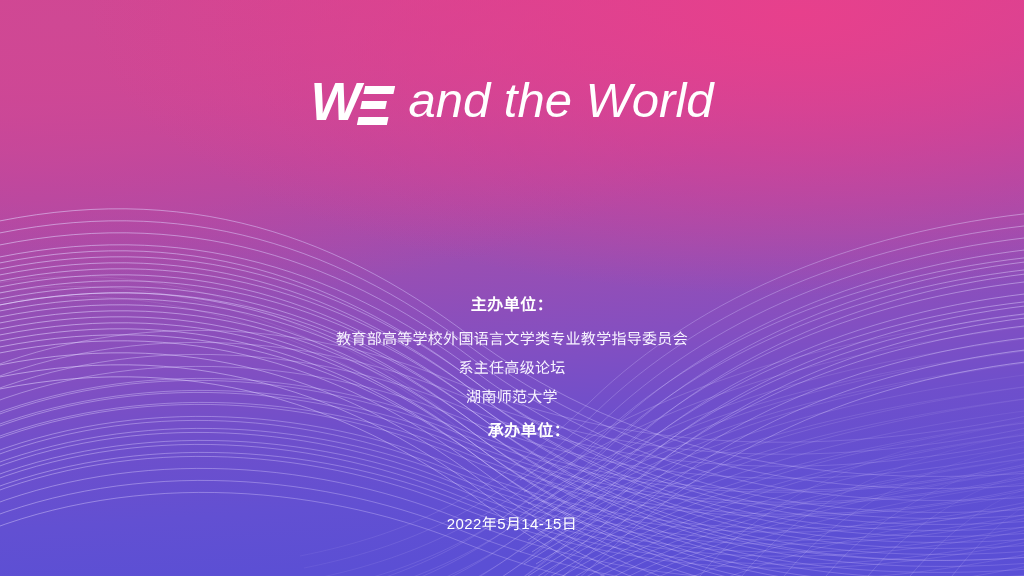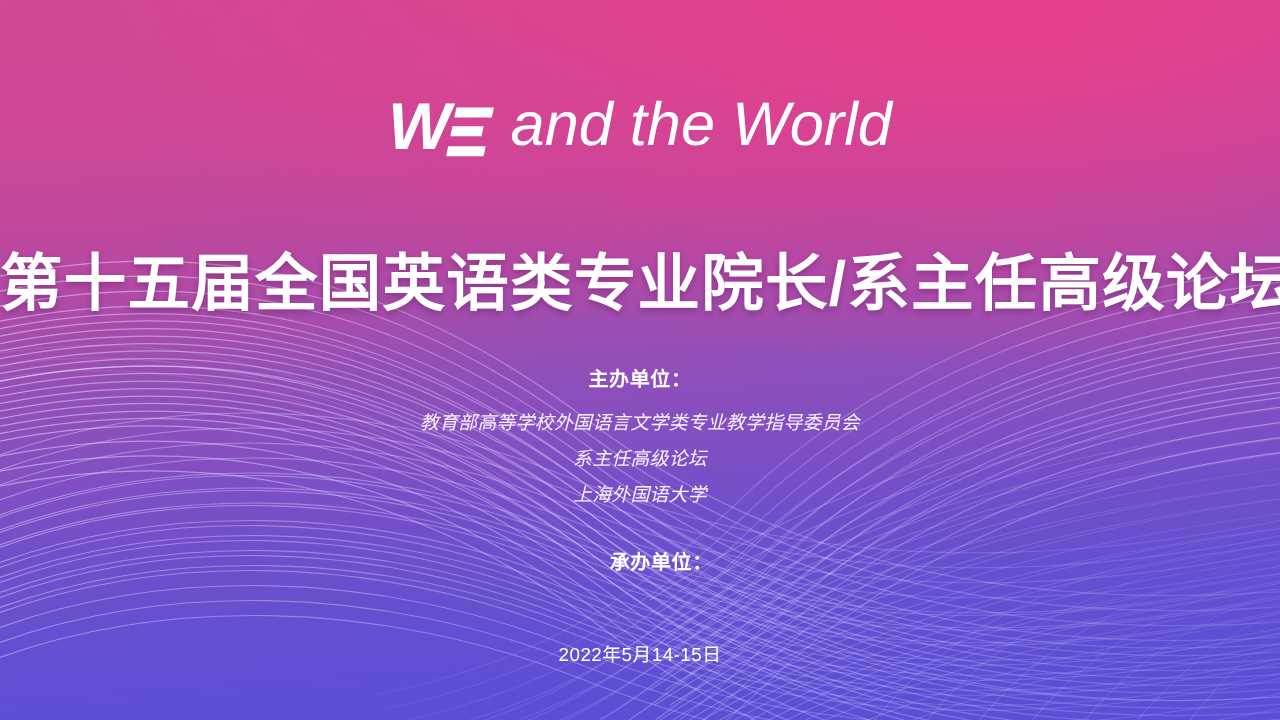--- a/index.html
+++ b/index.html
@@ -136,26 +136,25 @@
     color: #ffffff;
     margin: 0 0 9px 0;
   }
   .org-item {
     font-size: 15px;
     font-weight: 400;
     letter-spacing: 0.3px;
     line-height: 1.55;
     color: #f7f3ff;
     margin: 0 0 6px 0;
-    font-style: italic;
   }
 
   .host-block {
     position: absolute;
-    top: 438px;
+    top: 418px;
     left: 0;
     right: 0;
     padding-left: 34px;
   }
 
   .event-date {
     position: absolute;
     top: 512px;
     left: 0;
     right: 0;
@@ -277,27 +276,26 @@
         <span class="w">W</span>
         <span class="e-bars">
           <i></i>
             <i></i>
             <i></i>
         </span>
       </span>
       <span class="logo-text">and the World</span>
     </div>
 
-    <h1 class="main-title">第十五届全国英语类专业院长/系主任高级论坛</h1>
 
     <div class="org-block">
       <div class="org-heading">主办单位：</div>
       <div class="org-item">教育部高等学校外国语言文学类专业教学指导委员会</div>
       <div class="org-item">系主任高级论坛</div>
-      <div class="org-item">上海外国语大学</div>
+      <div class="org-item">湖南师范大学</div>
     </div>
 
     <div class="host-block">
       <div class="org-heading">承办单位：</div>
     </div>
 
     <div class="event-date">2022年5月14-15日</div>
 
   </div>
 </div>

